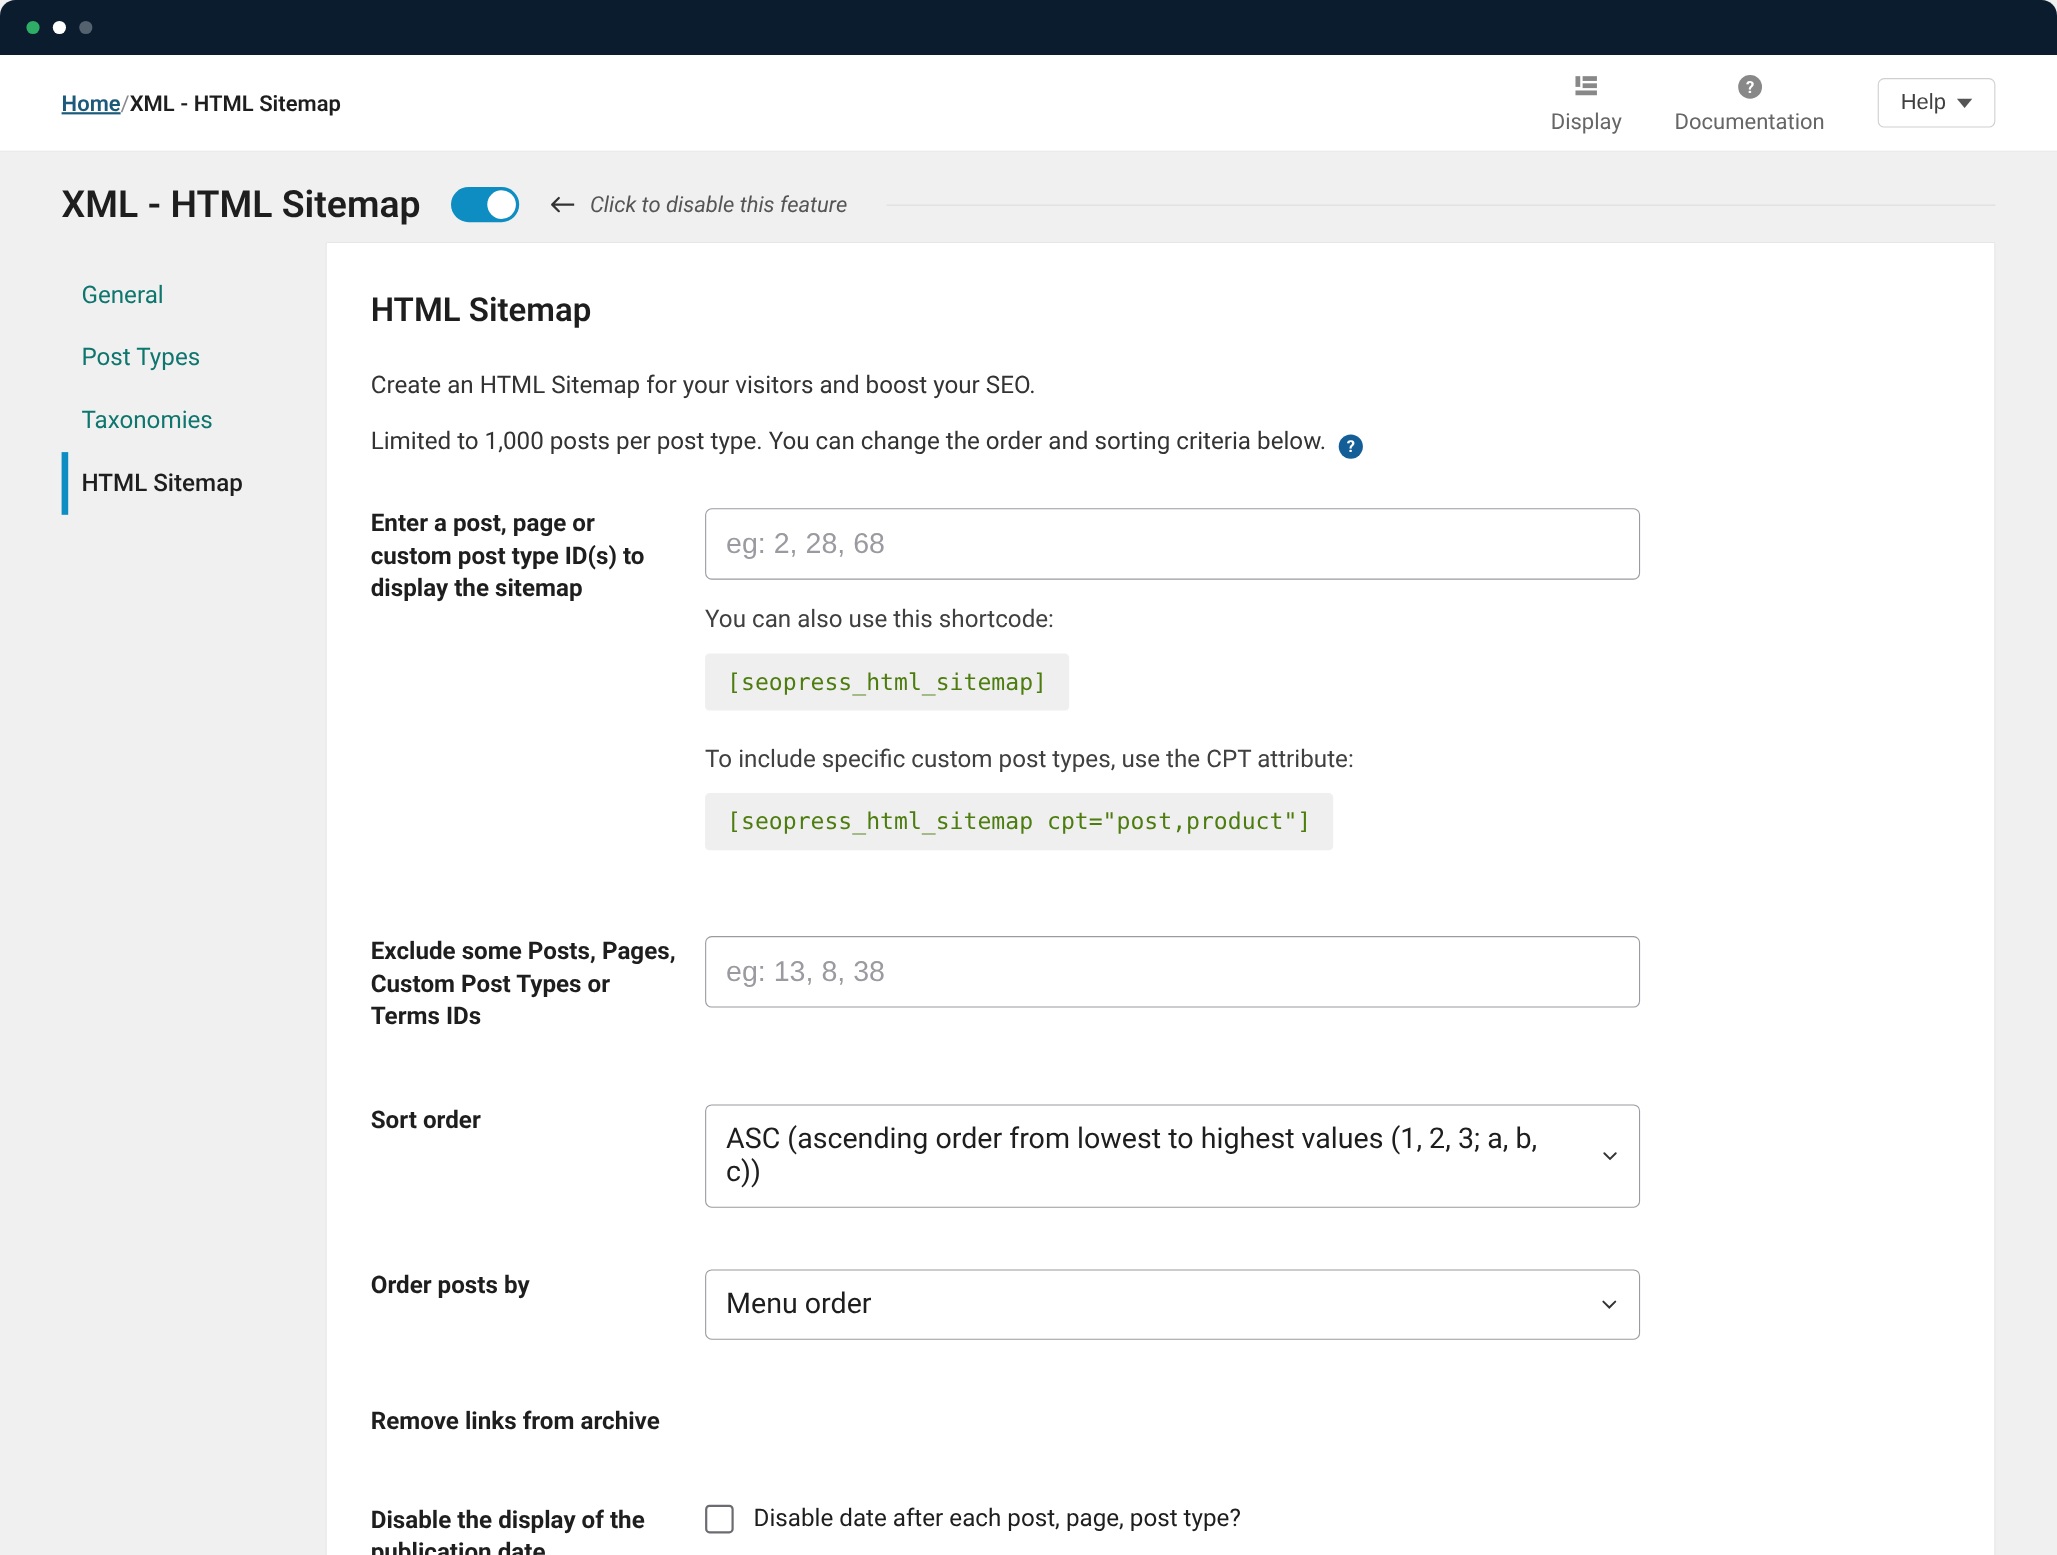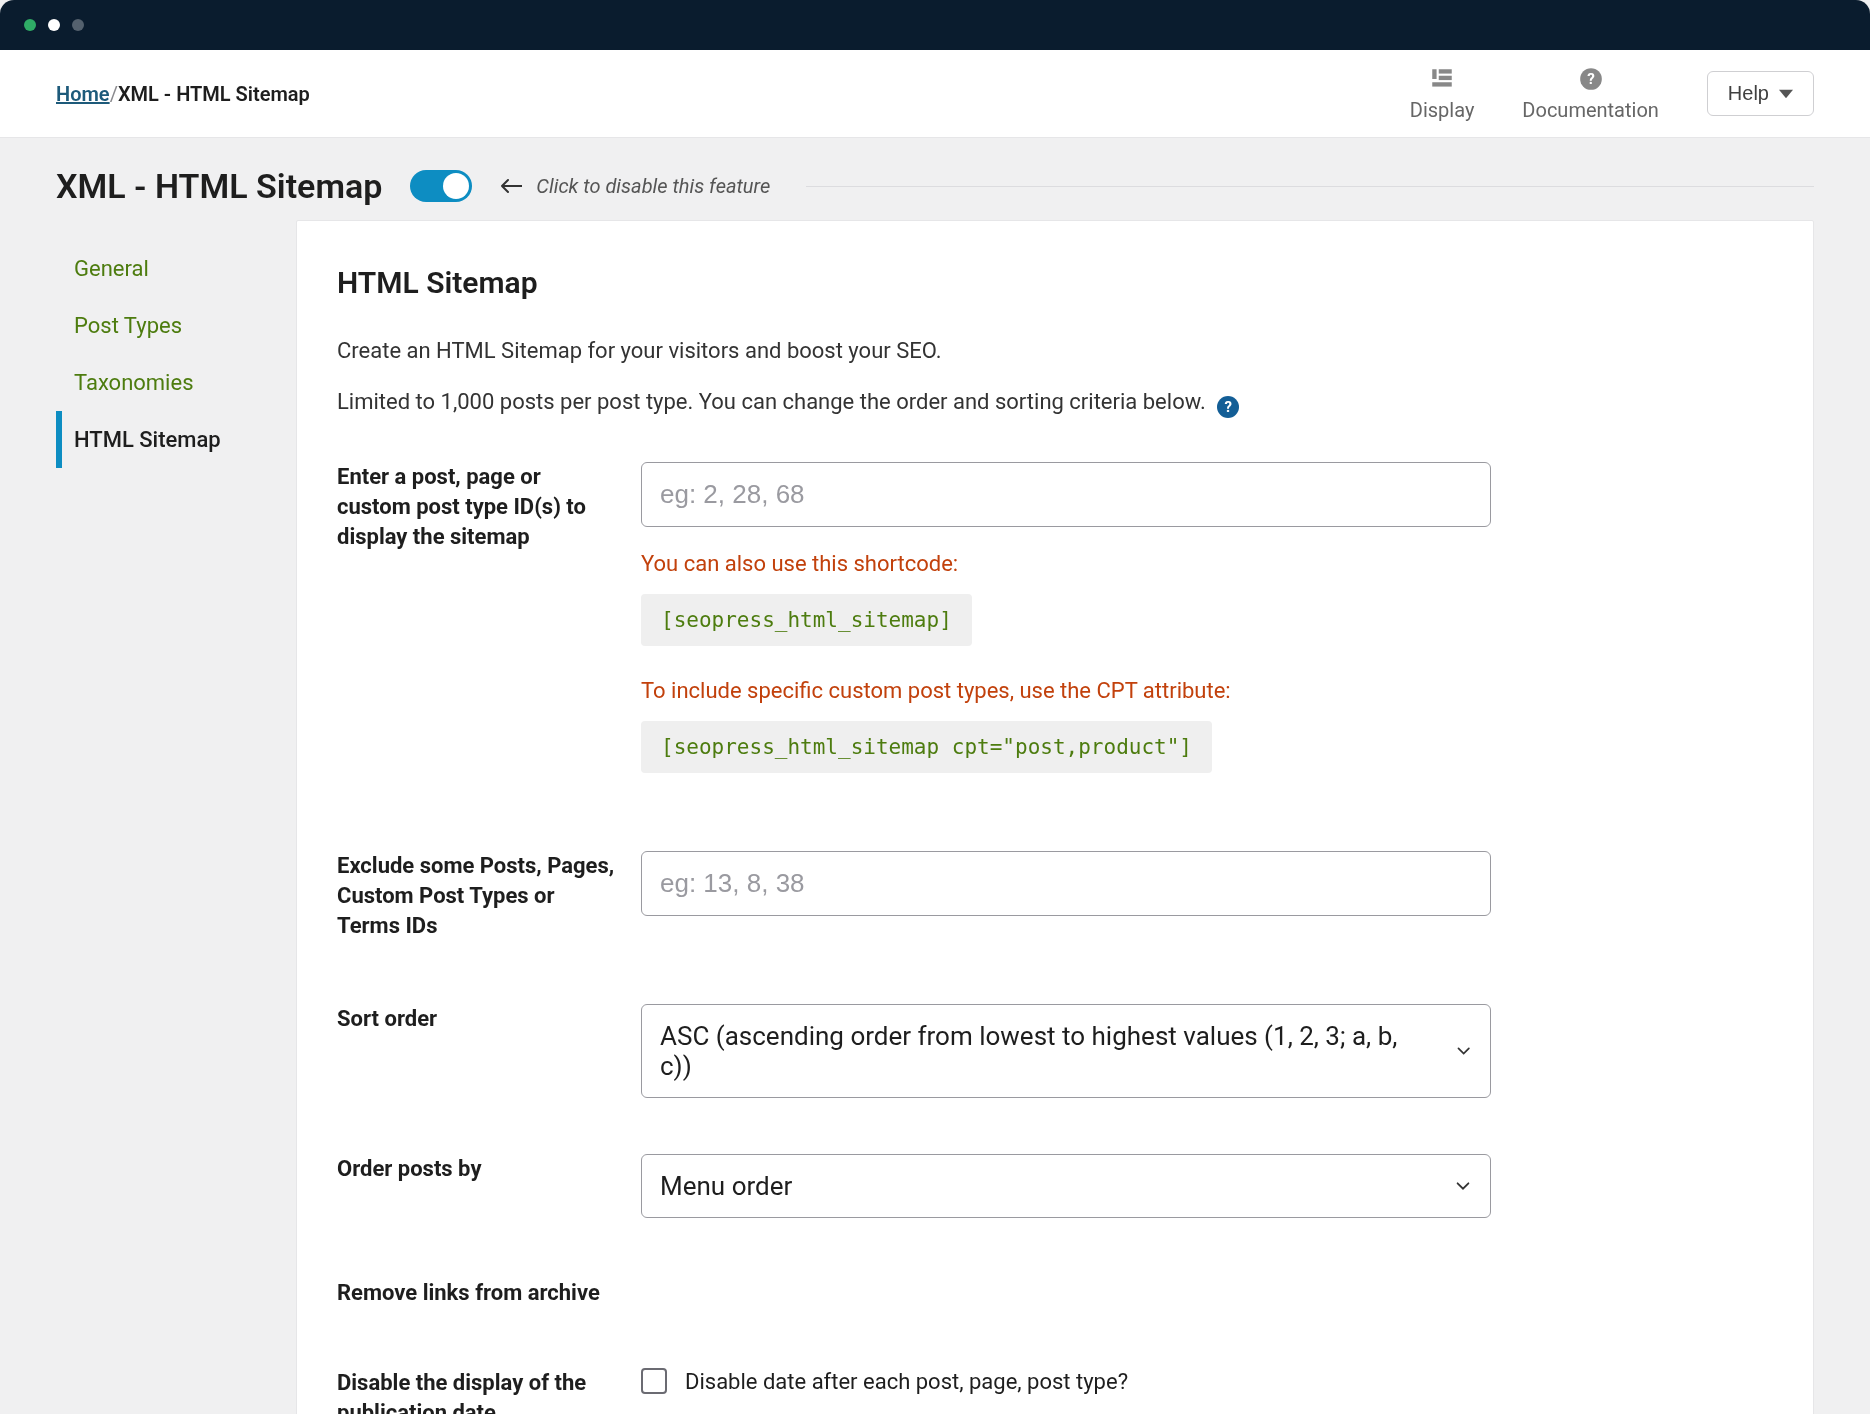--- a/index.html
+++ b/index.html
@@ -90,21 +90,21 @@
     gap: 0;
   }
   .sidebar {
     width: 224px;
     padding-top: 20px;
     flex-shrink: 0;
   }
   .side-item {
     padding: 16px 18px;
     font-size: 22px;
-    color: #4d7c0f;
+    color: #0f766e;
     cursor:pointer;
   }
   .side-item.active {
     border-left: 6px solid #0d8dc2;
     color: #1e1e1e;
     font-weight: 500;
     padding-left: 12px;
   }
   .panel {
     background:#fff;
@@ -145,21 +145,21 @@
     font-size: 26px;
     color:#1e1e1e;
     background:#fff;
   }
   .text-input::placeholder { color:#9a9aa0; }
   .select {
     display:flex; align-items:center; justify-content:space-between;
     cursor:pointer;
     gap:48px;
   }
-  .helper { font-size: 22px; color:#c2410c; margin-top: 24px; }
+  .helper { font-size: 22px; color:#404040; margin-top: 24px; }
   .code-block {
     display:inline-block;
     background:#efefef;
     font-family: ui-monospace, "SF Mono", Menlo, Consolas, monospace;
     font-size: 21px;
     padding: 14px 20px;
     border-radius: 4px;
     margin-top: 18px;
     color:#4d7c0f;
   }

